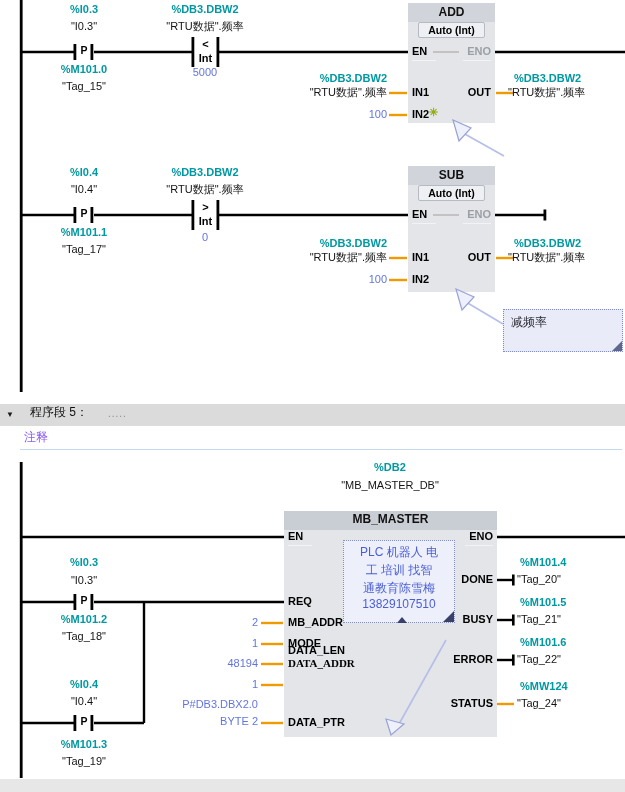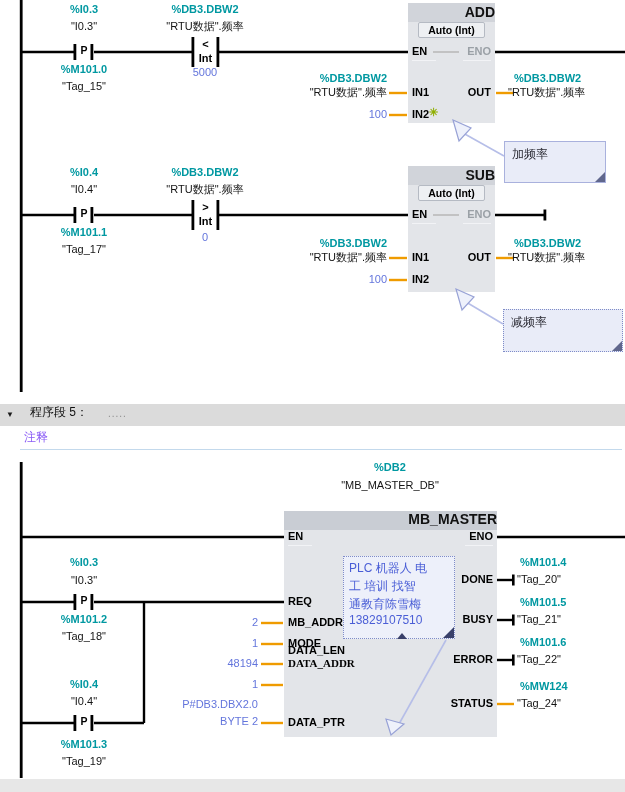--- a/index.html
+++ b/index.html
@@ -8,21 +8,21 @@
   .t{position:absolute;font-size:11px;line-height:13px;white-space:nowrap;color:#111;}
   .c{text-align:center;}
   .r{text-align:right;}
   .addr{color:#0098a1;font-weight:700;}
   .tag{color:#141414;}
   .val{color:#6375dc;}
   .pin{font-weight:700;color:#000;}
   .pin.gray{color:#9aa0a6;}
   .fb{position:absolute;background:#e3e5e9;}
   .fb-head{position:absolute;background:#d1d4da;}
-  .blk-title{font-weight:700;font-size:14px;text-align:right;}
+  .blk-title{font-weight:700;font-size:12px;}
   .pill{position:absolute;background:#eef0f3;border:1px solid #b5bac3;border-radius:2px;
         text-align:center;font-weight:700;font-size:10.5px;line-height:14px;}
   .note{position:absolute;background:#e9ecf8;border:1px solid #a9b1dd;font-size:12px;
         line-height:14px;padding:5px 7px;color:#2a2a33;}
   .note.dotted{border:1px dotted #7f8cc8;}
   .fold{position:absolute;right:0;bottom:0;width:0;height:0;border-style:solid;
         border-width:0 0 10px 10px;border-color:transparent transparent #60678d transparent;}
   .wm{position:absolute;background:#edf0fa;border:1px dotted #7f8cc8;color:#4a5ed6;
       font-size:12px;line-height:18px;padding:2px 5px;}
   .wm .phone{font-size:12px;line-height:15px;}
@@ -142,24 +142,20 @@
   <div class="t pin layer3" style="left:412px;top:86px;">IN1</div>
   <div class="t pin layer3" style="left:412px;top:108px;">IN2</div>
   <div class="t layer3" style="left:429px;top:106px;color:#8fae00;font-weight:700;font-size:11px;">✳</div>
   <div class="t r pin layer3" style="left:447px;top:86px;width:44px;">OUT</div>
   <div class="t r addr layer3" style="left:277px;top:72px;width:110px;">%DB3.DBW2</div>
   <div class="t r tag layer3" style="left:257px;top:86px;width:130px;">"RTU数据".频率</div>
   <div class="t r val layer3" style="left:307px;top:108px;width:80px;">100</div>
   <div class="t addr layer3" style="left:514px;top:72px;">%DB3.DBW2</div>
   <div class="t tag layer3" style="left:508px;top:86px;">"RTU数据".频率</div>
 
-  <div class="note layer4" style="left:504px;top:141px;width:86px;height:30px;">
-    <span>加频率</span>
-    <span class="fold"></span>
-  </div>
 
   <div class="t c addr layer3" style="left:24px;top:166px;width:120px;">%I0.4</div>
   <div class="t c tag layer3" style="left:24px;top:183px;width:120px;">"I0.4"</div>
   <div class="t c pin layer3" style="left:72px;top:207px;width:24px;font-size:10.5px;">P</div>
   <div class="t c addr layer3" style="left:24px;top:226px;width:120px;">%M101.1</div>
   <div class="t c tag layer3" style="left:24px;top:243px;width:120px;">"Tag_17"</div>
 
   <div class="t c addr layer3" style="left:130px;top:166px;width:150px;">%DB3.DBW2</div>
   <div class="t c tag layer3" style="left:130px;top:183px;width:150px;">"RTU数据".频率</div>
   <div class="t c pin layer3" style="left:192px;top:201px;width:27px;">&gt;</div>
@@ -232,21 +228,21 @@
 
   <div class="t addr layer3" style="left:520px;top:556px;">%M101.4</div>
   <div class="t tag layer3" style="left:517px;top:573px;">"Tag_20"</div>
   <div class="t addr layer3" style="left:520px;top:596px;">%M101.5</div>
   <div class="t tag layer3" style="left:517px;top:613px;">"Tag_21"</div>
   <div class="t addr layer3" style="left:520px;top:636px;">%M101.6</div>
   <div class="t tag layer3" style="left:517px;top:653px;">"Tag_22"</div>
   <div class="t addr layer3" style="left:520px;top:680px;">%MW124</div>
   <div class="t tag layer3" style="left:517px;top:697px;">"Tag_24"</div>
 
-  <div class="wm layer4" style="left:343px;top:556px;width:100px;height:77px;">
+  <div class="wm layer4" style="left:343px;top:540px;width:100px;height:77px;text-align:center;">
     <div>PLC 机器人 电</div>
     <div>工 培训 找智</div>
     <div>通教育陈雪梅</div>
     <div class="phone">13829107510</div>
     <span class="handle" style="left:48%;bottom:-1px;border-width:0 5px 6px 5px;border-color:transparent transparent #39406a transparent;"></span>
     <span class="fold" style="border-width:0 0 11px 11px;border-color:transparent transparent #39406a transparent;"></span>
   </div>
 
   <div class="band layer1" style="top:779px;height:13px;background:#e7e7e7;"></div>
 

